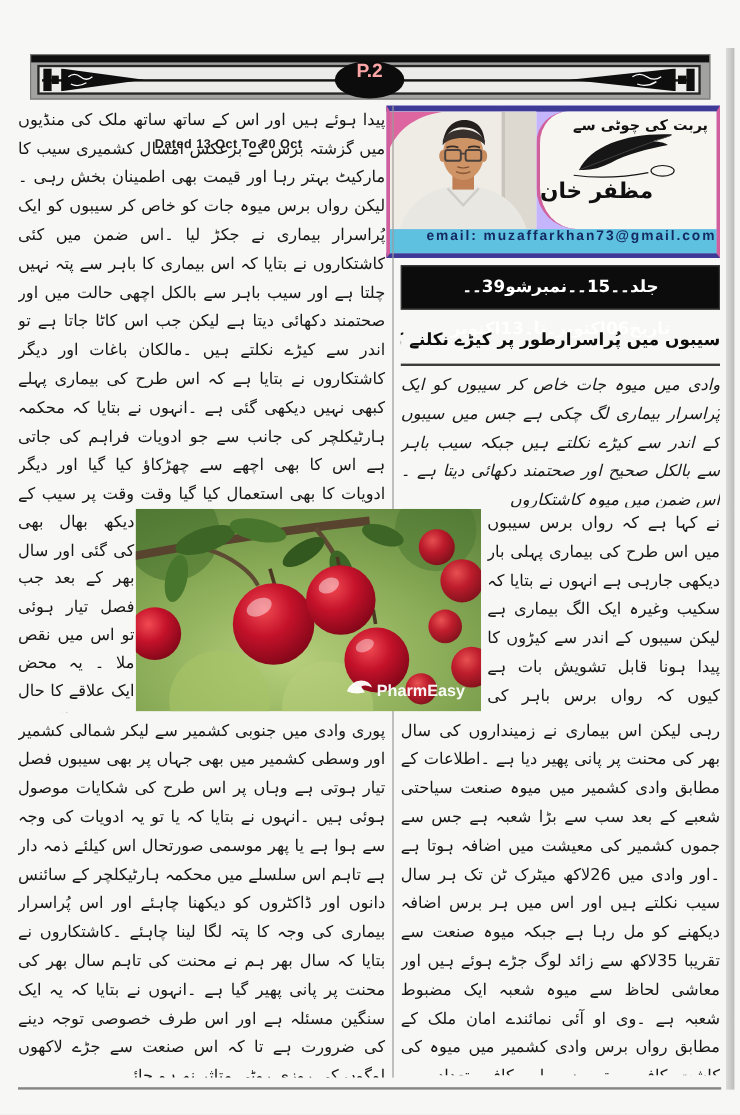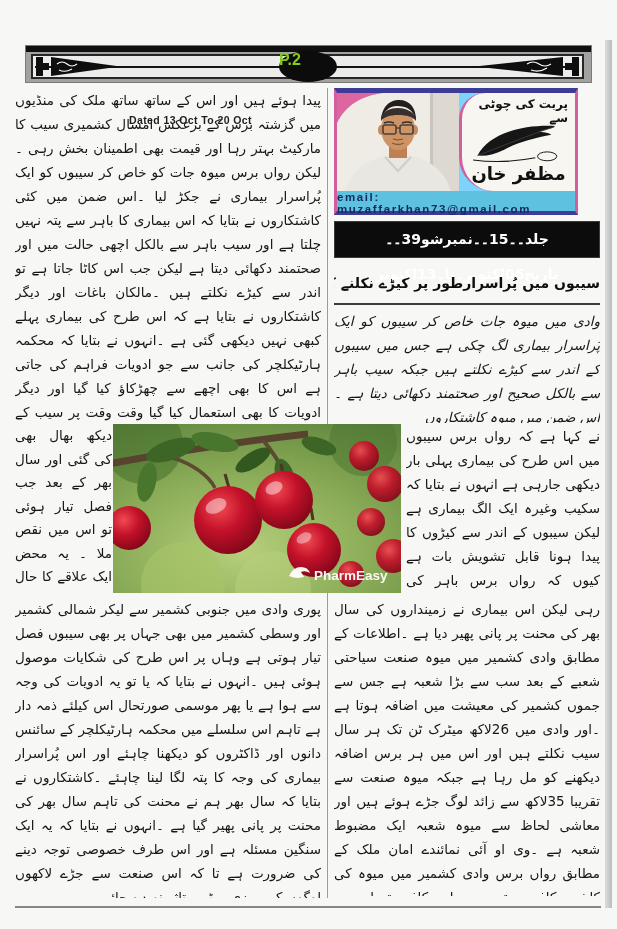--- a/index.html
+++ b/index.html
@@ -8,37 +8,37 @@
   
   .header{position:absolute;left:25px;top:45px;width:567px;height:38px;background:#a2a2a0;
           border:1px solid #7b7b79;box-sizing:border-box;}
   .header-topstrip{position:absolute;left:0;top:0;width:100%;height:6px;background:#101010;}
   .header-band{position:absolute;left:5px;top:8px;width:553px;height:25px;background:#ececea;
                border:2px solid #262626;box-sizing:border-box;}
   .header-midline{position:absolute;left:2px;top:10px;width:543px;height:2px;background:#131313;}
   .dated{position:absolute;left:96px;top:11px;font:700 10.5px "Liberation Sans",sans-serif;
          color:#1d1d1d;letter-spacing:.4px;margin-top:47px;}
   .p2{position:absolute;left:246px;top:-5px;width:58px;height:31px;background:#0c0c0c;
-      border-radius:50%;color:#84cc16;text-align:left;line-height:31px;
+      border-radius:50%;color:#fca5a5;text-align:center;line-height:31px;
       font:700 16px "Liberation Sans",sans-serif;}
   .orn{position:absolute;top:1px;height:19px;}
   .orn-left{left:3px;width:86px;}
   .orn-right{right:3px;width:112px;}
   
-  .colbox{position:absolute;left:334px;top:88px;width:244px;height:127px;background:#7dd3fc;
+  .colbox{position:absolute;left:322px;top:88px;width:278px;height:127px;background:#c4b5fd;
           border:3px solid #d05f9b;border-top:5px solid #3e3b97;border-bottom:4px solid #3e3b97;
           box-sizing:border-box;}
   .photo{position:absolute;left:0;top:0;width:122px;height:98px;overflow:hidden;background:#efece6;}
   .panel{position:absolute;left:122px;top:0;right:0;height:98px;background:#f7f6f1;
          border-left:3px solid #d05f9b;border-radius:26px 0 0 34px;box-sizing:border-box;}
   .coltitle{direction:rtl;text-align:right;padding:4px 7px 0 0;font-weight:700;font-size:12px;color:#111;}
   .quill{display:block;margin:-2px auto 0 auto;}
-  .author{direction:rtl;text-align:center;font-weight:700;font-size:18px;color:#101010;margin-top:0px;}
+  .author{direction:rtl;text-align:left;font-weight:700;font-size:18px;color:#101010;margin-top:0px;}
   .emailbar{position:absolute;left:0;right:0;bottom:0;height:20px;background:#5ec1e0;
-            color:#13295f;text-align:left;line-height:20px;
+            color:#13295f;text-align:right;line-height:20px;
             font:700 11.5px "Liberation Sans",sans-serif;letter-spacing:1.6px;margin-top:23px;}
   
   .issuebar{position:absolute;left:334px;top:221px;width:266px;height:37px;background:#0c0c0c;
             border:1px solid #3a3a3a;box-sizing:border-box;color:#fff;direction:rtl;
             text-align:center;line-height:35px;font-weight:700;font-size:14px;}
   .headline{position:absolute;left:334px;top:263px;width:266px;height:40px;direction:rtl;
             text-align:center;line-height:40px;font-weight:700;font-size:14px;color:#0e0e0e;
             white-space:nowrap;overflow:hidden;letter-spacing:-.2px;}
   .headline-rule{position:absolute;left:334px;top:303px;width:266px;height:2px;background:#3c3c3c;}
   

